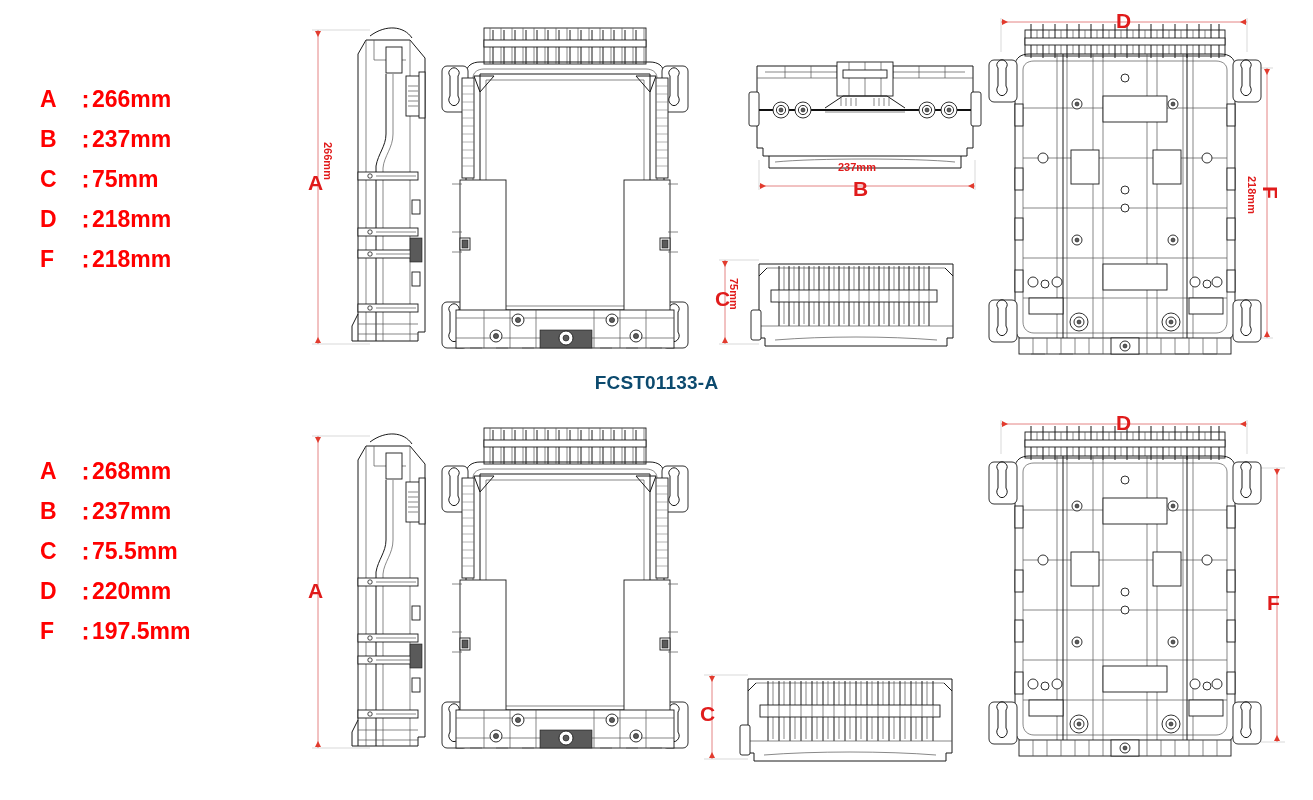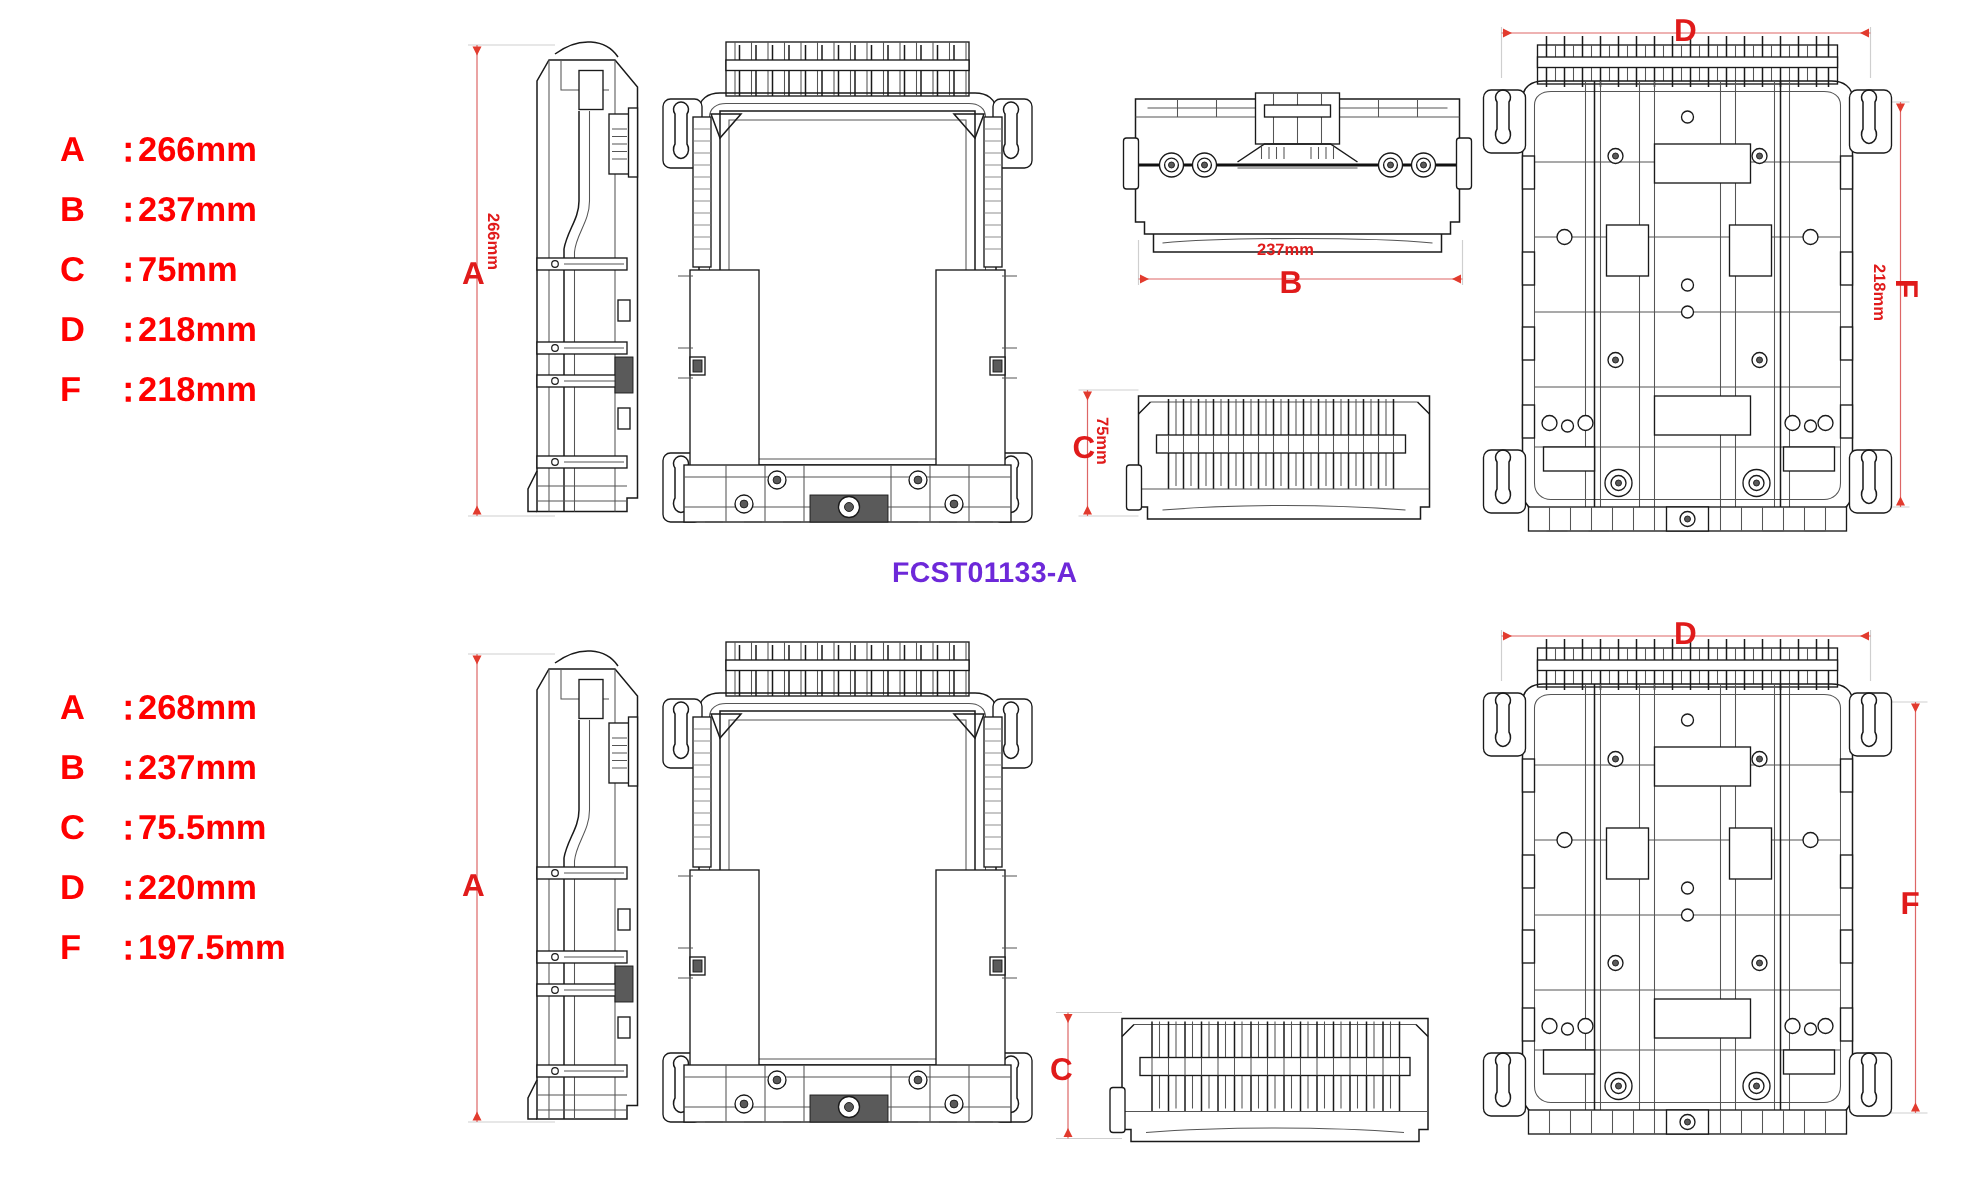--- a/index.html
+++ b/index.html
@@ -24,21 +24,21 @@
   .legend.l1{top:88px;}
   .legend.l2{top:60px;}
   .legend-row{display:flex;align-items:baseline;margin-bottom:17px;white-space:nowrap;}
   .legend-key{width:34px;display:inline-block;}
   .legend-colon{width:18px;display:inline-block;text-align:left;}
   .legend-val{display:inline-block;}
 
   
   .model-caption{
     position:absolute;left:0;width:1313px;text-align:center;
-    font-size:19px;font-weight:bold;color:#6d28d9;letter-spacing:.2px;
+    font-size:19px;font-weight:bold;color:#0c4a6e;letter-spacing:.2px;
   }
   .cap1{top:372px;}
 
   
   .view{position:absolute;}
   .dw{display:block;overflow:visible;}
 
   
   .ln{fill:none;stroke:#1a1a1a;stroke-width:1;}
   .ln-t{fill:none;stroke:#555;stroke-width:.7;}

